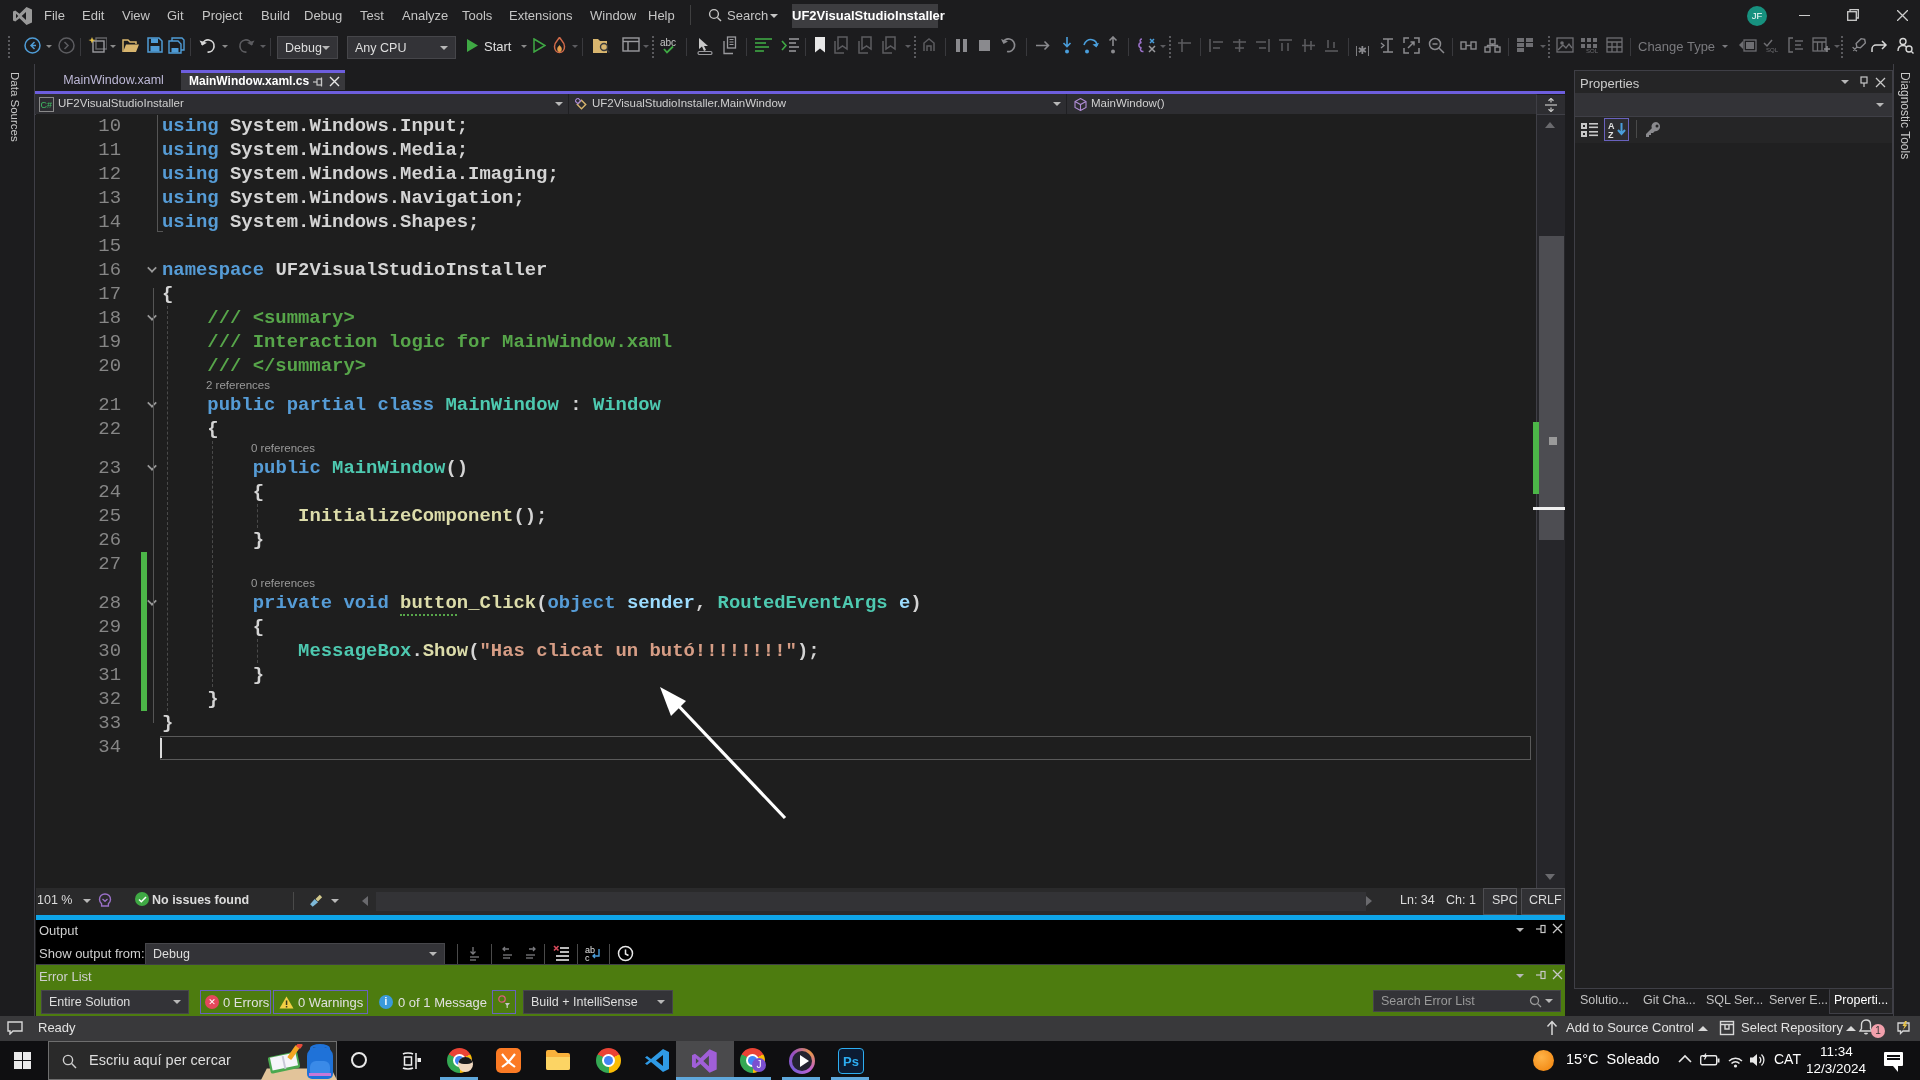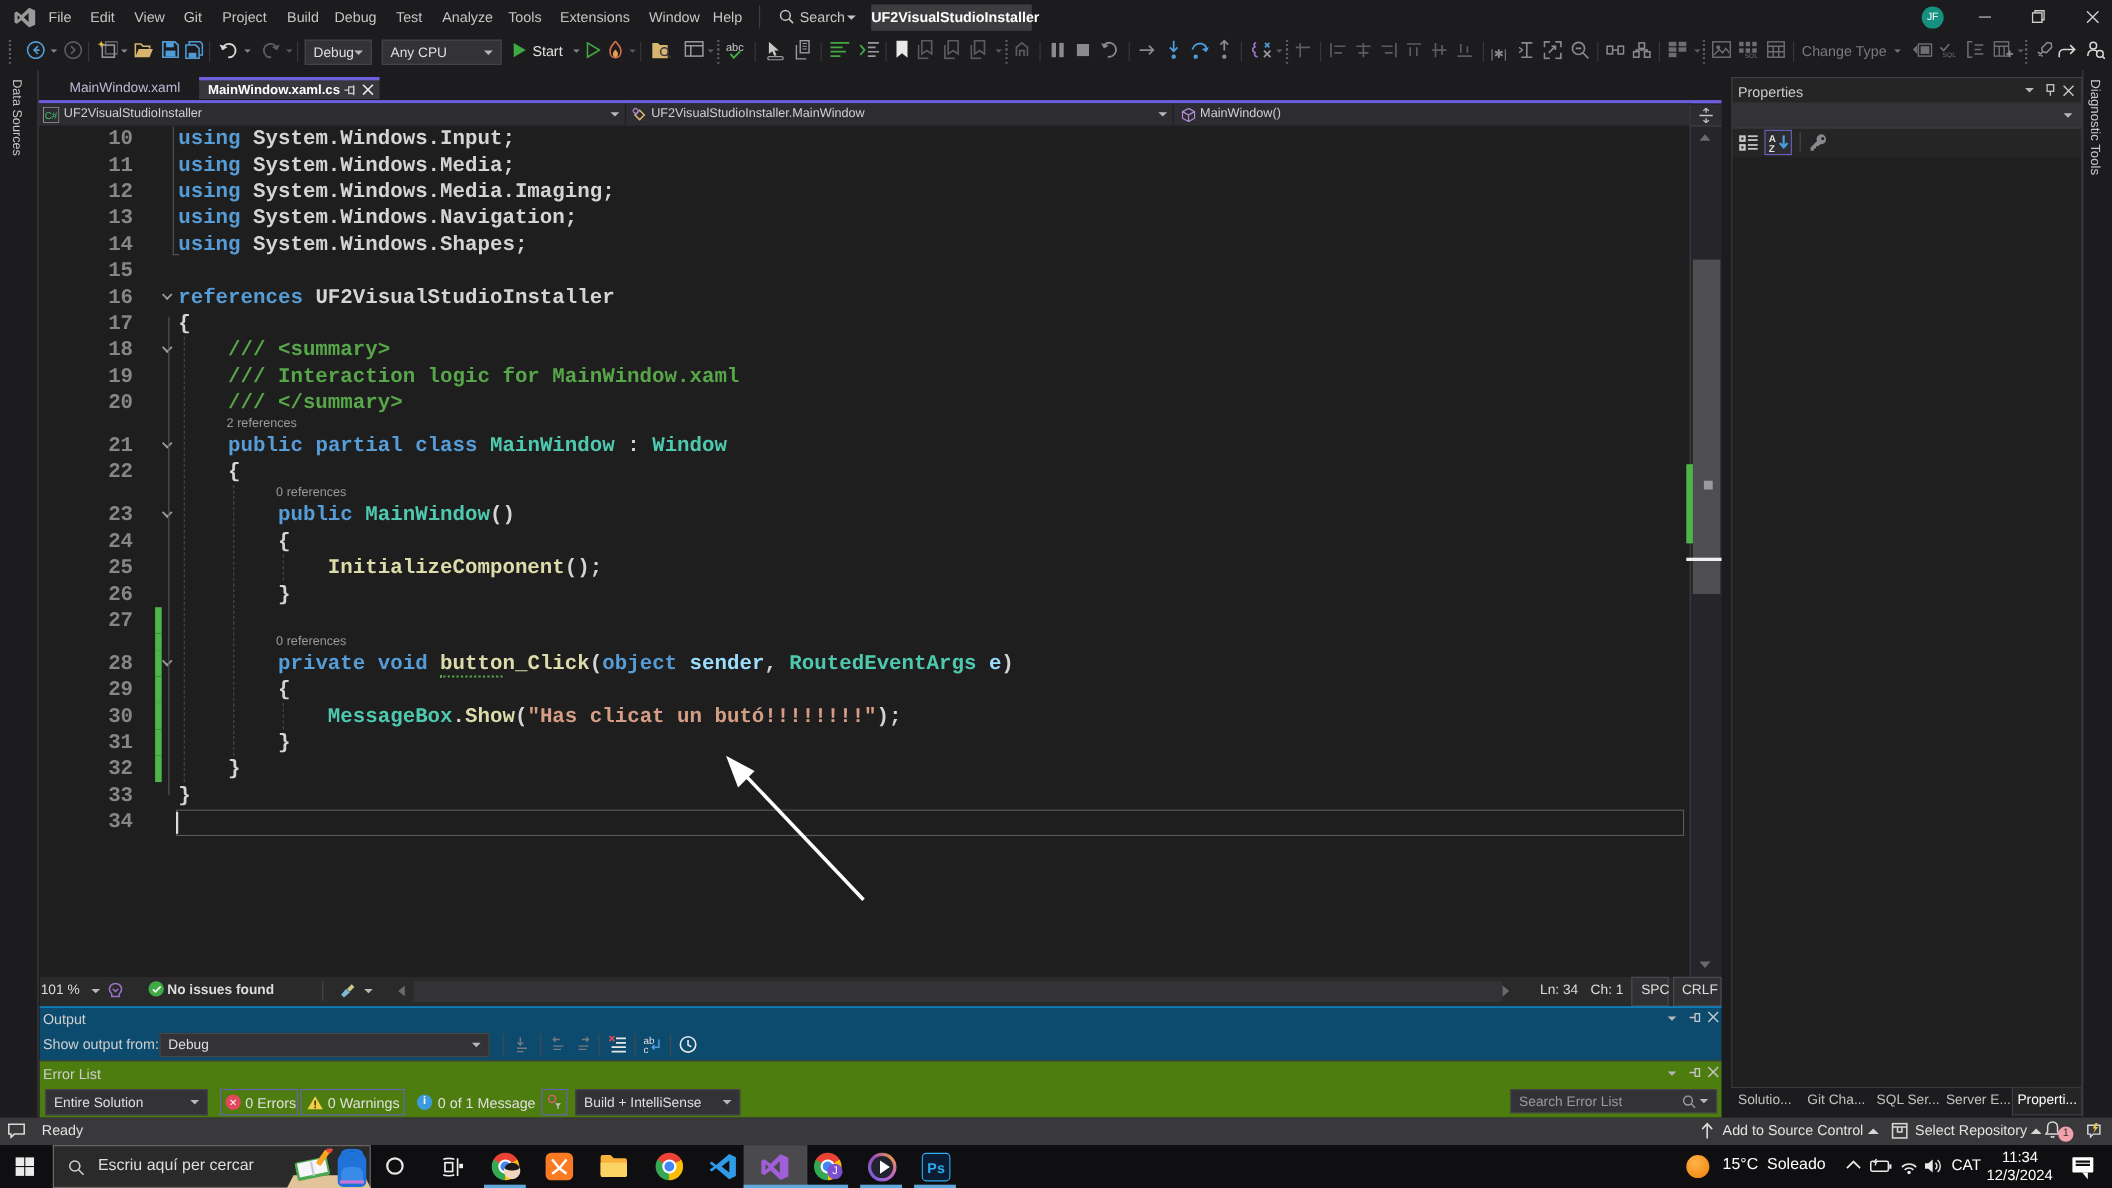--- a/index.html
+++ b/index.html
@@ -16,21 +16,21 @@
 
   #tab1 { position:absolute; left:38px; top:70px; width:142px; height:21px; color:#bdb8d7; font-size:12.5px; padding-left:9px; line-height:21px;text-align:center; }
   #tab2 { position:absolute; left:181px; top:70px; width:164px; height:20px; background:#38383c; border-top:3px solid #6d5ede; color:#ffffff; font-size:12px; font-weight:bold; padding-left:8px; line-height:16px; }
   #purpline { left:35px; top:91px; width:1530px; height:3px; background:#6d5ede; }
 
   #crumb { left:35px; top:94px; width:1502px; height:21px; background:#2d2d31; border-bottom:1px solid #3f3f46; font-size:11.5px; color:#d0d0d0; }
   .crumbsep { position:absolute; top:0; width:1px; height:20px; background:#1f1f22; }
 
   #editor { left:36px; top:114px; width:1500px; height:774px; background:#1e1e1e; overflow:hidden; }
   .r { display:flex; height:24px; line-height:24px; font-family:"Liberation Mono", monospace; font-size:18.9px; font-weight:bold; white-space:pre; }
-  .r .n { width:85px; text-align:right; color:#868686; flex:none; font-weight:bold; }
+  .r .n { width:85px; text-align:right; color:#868686; flex:none; font-weight:normal; }
   .r .g { width:41px; flex:none; position:relative; }
   .cl { display:flex; height:15px; line-height:14px; font-family:"Liberation Sans", sans-serif; font-size:11.5px; color:#9a9a9a; }
   .cl .n { width:85px; flex:none; }
   .cl .g { width:41px; flex:none; position:relative; }
   .k { color:#569cd6; } .t { color:#4ec9b0; } .m { color:#dcdcaa; } .p { color:#9cdcfe; }
   .s { color:#d69d85; } .c { color:#57a64a; } .w { color:#d4d4d4; }
   .chev { position:absolute; left:27px; top:6px; width:8px; height:8px; border-left:2px solid #9a9a9a; border-bottom:2px solid #9a9a9a; transform:rotate(-45deg) scale(0.85); }
   .gbar { position:absolute; left:20px; top:0; width:6px; height:24px; background:#4cb648; }
 
   .pbtn { position:absolute; height:24px; border:1px solid #6962be; display:flex; align-items:center; font-size:13px; color:#e0e0e0; white-space:nowrap; }
@@ -437,21 +437,21 @@
   <div class="abs" style="left:1893px;top:64px;width:27px;height:952px;background:#1c1c1e;border-left:1px solid #3f3f46"></div>
   <span class="abs" style="left:1912px;top:72px;font-size:12px;color:#c8c8c8;white-space:nowrap;transform:rotate(90deg);transform-origin:0 0">Diagnostic Tools</span>
 
   <div class="abs" id="editor">
     <div class="r"><span class="n">10</span><span class="g"></span><span><span class="k">using</span> <span class="w">System.Windows.Input;</span></span></div>
     <div class="r"><span class="n">11</span><span class="g"></span><span><span class="k">using</span> <span class="w">System.Windows.Media;</span></span></div>
     <div class="r"><span class="n">12</span><span class="g"></span><span><span class="k">using</span> <span class="w">System.Windows.Media.Imaging;</span></span></div>
     <div class="r"><span class="n">13</span><span class="g"></span><span><span class="k">using</span> <span class="w">System.Windows.Navigation;</span></span></div>
     <div class="r"><span class="n">14</span><span class="g"></span><span><span class="k">using</span> <span class="w">System.Windows.Shapes;</span></span></div>
     <div class="r"><span class="n">15</span><span class="g"></span><span></span></div>
-    <div class="r"><span class="n">16</span><span class="g"><div class="chev"></div></span><span><span class="k">references</span> <span class="w">UF2VisualStudioInstaller</span></span></div>
+    <div class="r"><span class="n">16</span><span class="g"><div class="chev"></div></span><span><span class="k">namespace</span> <span class="w">UF2VisualStudioInstaller</span></span></div>
     <div class="r"><span class="n">17</span><span class="g"></span><span class="w">{</span></div>
     <div class="r"><span class="n">18</span><span class="g"><div class="chev"></div></span><span class="c">    /// &lt;summary&gt;</span></div>
     <div class="r"><span class="n">19</span><span class="g"></span><span class="c">    /// Interaction logic for MainWindow.xaml</span></div>
     <div class="r"><span class="n">20</span><span class="g"></span><span class="c">    /// &lt;/summary&gt;</span></div>
     <div class="cl">
         <span class="n"></span>
         <span class="g"></span>
         <span style="padding-left:44px">2 references</span>
       </div>
     <div class="r"><span class="n">21</span><span class="g"><div class="chev"></div></span><span>    <span class="k">public</span> <span class="k">partial</span> <span class="k">class</span> <span class="t">MainWindow</span> <span class="w">:</span> <span class="t">Window</span></span></div>
@@ -538,21 +538,21 @@
     <div class="abs" style="left:326px;top:8px;width:0;height:0;border-top:5px solid transparent;border-bottom:5px solid transparent;border-right:6px solid #6a6a6e"></div>
     <div class="abs" style="left:1330px;top:8px;width:0;height:0;border-top:5px solid transparent;border-bottom:5px solid transparent;border-left:6px solid #6a6a6e"></div>
     <span class="abs" style="left:1364px;top:5px">Ln: 34</span>
     <span class="abs" style="left:1410px;top:5px">Ch: 1</span>
     <div class="abs" style="left:1447px;top:0px;width:34px;height:27px;border:1px solid #4e4e52;background:#313134"></div>
       <div class="abs" style="left:1485px;top:0px;width:44px;height:27px;border:1px solid #4e4e52;background:#313134"></div>
       <span class="abs" style="left:1456px;top:5px">SPC</span>
     <span class="abs" style="left:1493px;top:5px">CRLF</span>
   </div>
 
-  <div class="abs" id="output" style="left:36px;top:915px;width:1529px;height:49px;background:#0c4a6e;border-top:1px solid #0ea5e9">
+  <div class="abs" id="output" style="left:36px;top:915px;width:1529px;height:49px;background:#000000;border-top:5px solid #0ea5e9">
     <span class="abs" style="left:3px;top:3px;font-size:13px;color:#cfcfcf">Output</span>
     <span class="abs" style="left:3px;top:26px;font-size:13px;color:#cfcfcf">Show output from:</span>
     <div class="combo" style="left:109px;top:23px;width:300px;height:22px">Debug<span class="cv"></span></div>
     <div class="abs" style="left:421px;top:24px;width:1px;height:20px;background:#4a4a4a"></div>
     <svg class="abs" style="left:432px;top:26px" width="16" height="16" viewBox="0 0 16 16">
         <g stroke="#7a7a7e" stroke-width="1.3" fill="none">
           <path d="M5 1 L5 8 M2.5 5.5 L5 8 L7.5 5.5"></path>
           <line x1="2" y1="11" x2="11" y2="11"></line>
           <line x1="2" y1="14" x2="8" y2="14"></line>
         </g>

